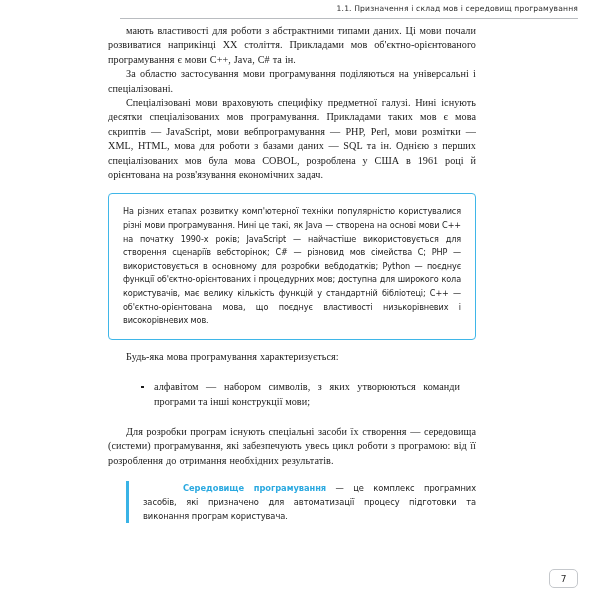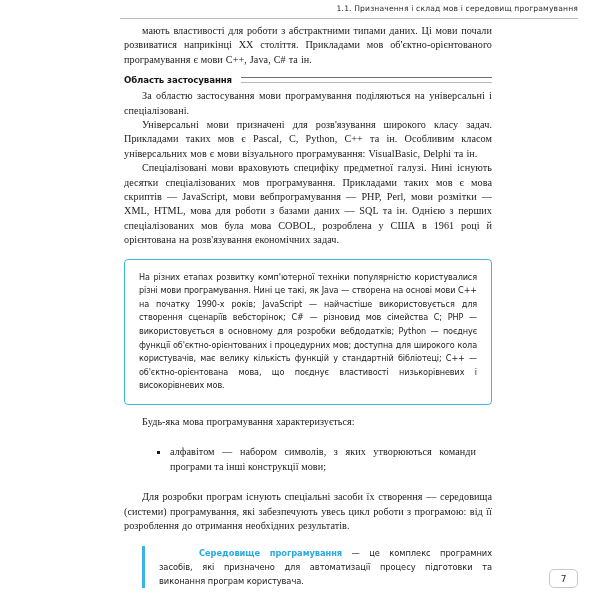--- a/index.html
+++ b/index.html
@@ -41,21 +41,21 @@
     left: 120px;
     right: 22px;
     height: 1px;
     background: #b9bcc0;
   }
 
   
   .content {
     position: absolute;
     top: 24px;
-    left: 124px;
+    left: 108px;
     width: 368px;
   }
   p.body {
     margin: 0;
     font-size: 10.2px;
     line-height: 14.4px;
     text-align: justify;
     text-indent: 18px;
     letter-spacing: 0.05px;
     word-spacing: 0.4px;
@@ -173,27 +173,22 @@
 
 <div class="page">
 
   <div class="running-head">1.1. Призначення і склад мов і середовищ програмування</div>
   <div class="head-rule"></div>
 
   <div class="content">
 
     <p class="body">мають властивості для роботи з абстрактними типами даних. Ці мови почали розвиватися наприкінці XX століття. Прикладами мов об'єктно-орієнтованого програмування є мови C++, Java, C# та ін.</p>
 
-    <div class="sec-head">
-      <span class="label">Область застосування</span>
-      <span class="rule"></span>
-    </div>
 
     <p class="body">За областю застосування мови програмування поділяються на універсальні і спеціалізовані.</p>
-    <p class="body">Універсальні мови призначені для розв'язування широкого класу задач. Прикладами таких мов є Pascal, C, Python, C++ та ін. Особливим класом універсальних мов є мови візуального програмування: VisualBasic, Delphi та ін.</p>
     <p class="body">Спеціалізовані мови враховують специфіку предметної галузі. Нині існують десятки спеціалізованих мов програмування. Прикладами таких мов є мова скриптів — JavaScript, мови вебпрограмування — PHP, Perl, мови розмітки — XML, HTML, мова для роботи з базами даних — SQL та ін. Однією з перших спеціалізованих мов була мова COBOL, розроблена у США в 1961 році й орієнтована на розв'язування економічних задач.</p>
 
     <div class="callout">
       <p>На різних етапах розвитку комп'ютерної техніки популярністю користувалися різні мови програмування. Нині це такі, як Java — створена на основі мови C++ на початку 1990-х років; JavaScript — найчастіше використовується для створення сценаріїв вебсторінок; C# — різновид мов сімейства C; PHP — використовується в основному для розробки вебдодатків; Python — поєднує функції об'єктно-орієнтованих і процедурних мов; доступна для широкого кола користувачів, має велику кількість функцій у стандартній бібліотеці; C++ — об'єктно-орієнтована мова, що поєднує властивості низькорівневих і високорівневих мов.</p>
     </div>
 
     <p class="body no-indent" style="text-indent:18px;">Будь-яка мова програмування характеризується:</p>
 
     <ul class="bullets">
       <li>

